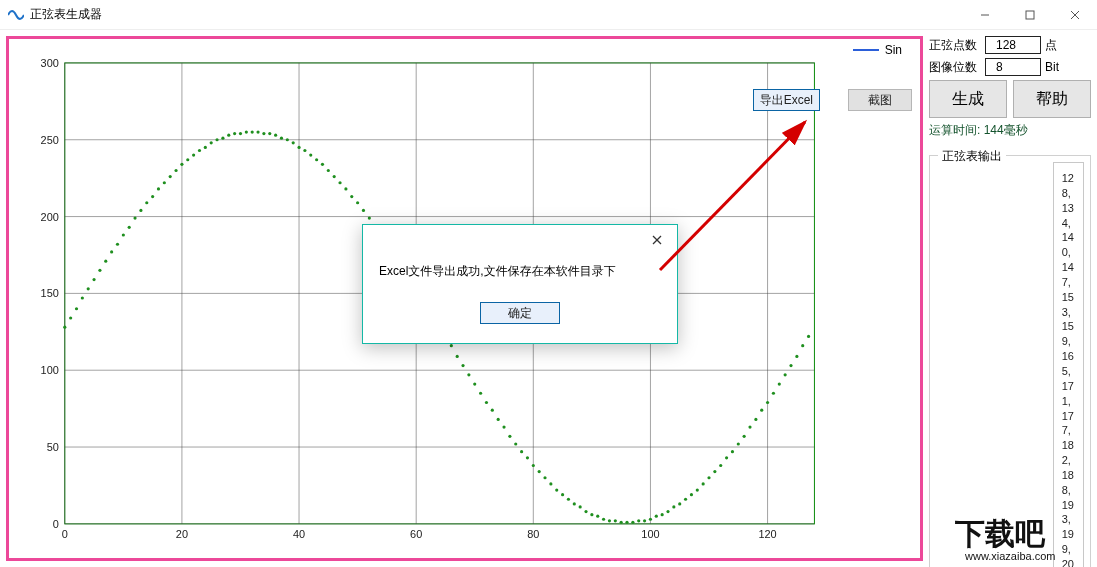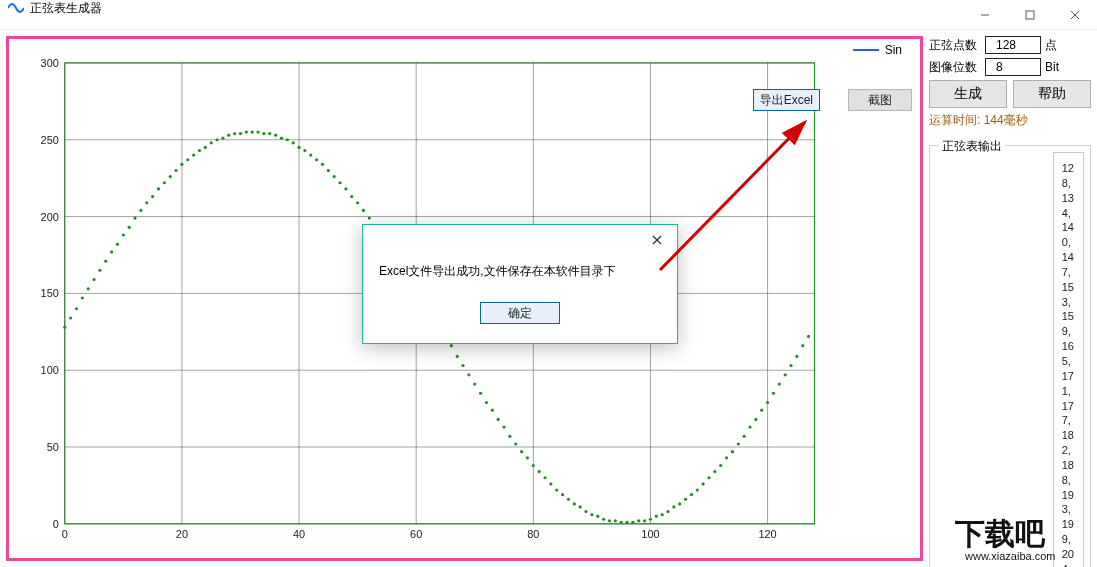--- a/index.html
+++ b/index.html
@@ -9,21 +9,21 @@
     font-size: 12px;
     background: #fff;
     overflow: hidden;
     position: relative;
   }
   
   .titlebar {
     height: 30px;
     background: #fff;
     border-bottom: 1px solid #eee;
-    display: flex; align-items: flex-start;
+    display: flex; align-items: center;
     padding-left: 8px;
   }
   .titlebar .appicon { width:16px; height:16px; margin-right:6px; }
   .titlebar .spacer { flex:1; }
   .winbtn {
     width: 45px; height: 29px;
     display:flex; align-items:center; justify-content:center;
     color:#444;
   }
   
@@ -75,27 +75,27 @@
   }
   .ctrl-row label { width:52px; }
   .ctrl-row input[type=text] {
     width:56px; height:18px;
     border:1px solid #222; font-size:12px;
     padding:0 10px;
   }
   .ctrl-row .unit { width:30px; }
   .btn-row { display:flex; gap:6px; }
   .btn2 {
-    flex:1; height:28px;
+    flex:1; height:38px;
     border:1px solid #b0b0b0;
     background:#e6e6e6;
-    font-size:14px;
+    font-size:16px;
     display:flex; align-items:center; justify-content:center;
   }
-  .status { font-size:12px; color:#a16207; }
+  .status { font-size:12px; color:#14532d; }
   .group {
     border:1px solid #d0d0d0;
     padding:6px 6px 6px 6px;
     position:relative;
     margin-top:12px;
     flex:1;
     display:flex; flex-direction:row;
   }
   .group-title {
     position:absolute; top:-8px; left:8px;

